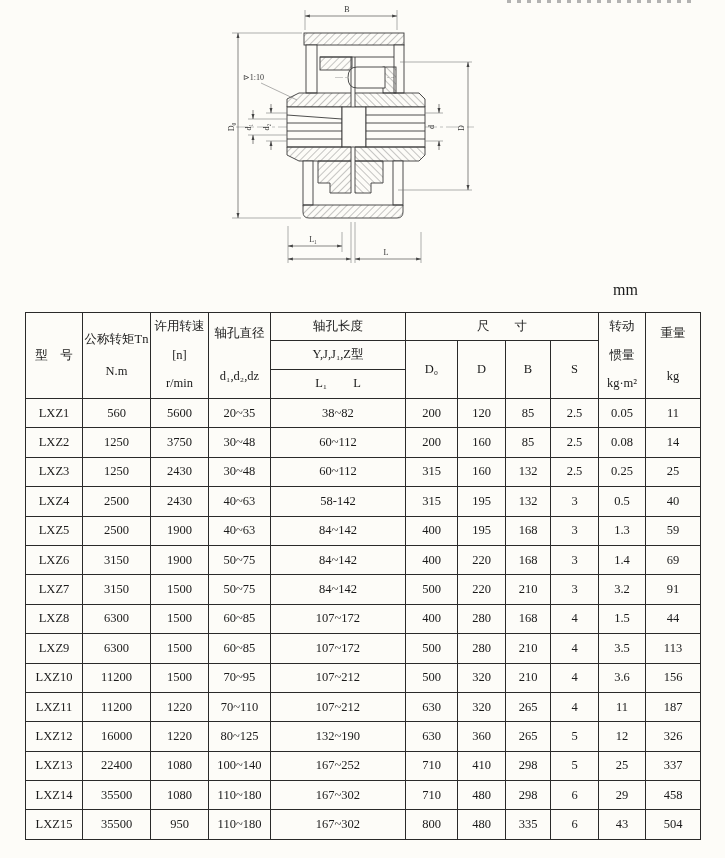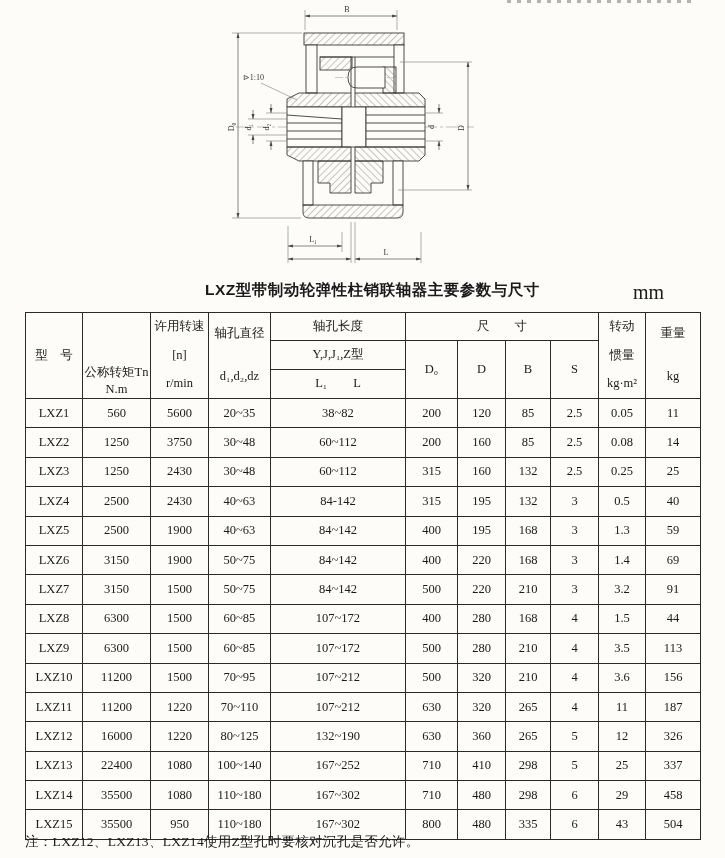--- a/index.html
+++ b/index.html
@@ -7,31 +7,31 @@
         font-family:"Liberation Serif",serif;color:#1a1a1a;margin:0 auto;}
   
   .topcut{position:absolute;left:507px;top:0;width:186px;height:3px;opacity:.75;
           background:repeating-linear-gradient(90deg,#9a9a9a 0 4px,transparent 4px 10px);}
   
   svg.drawing{position:absolute;left:225px;top:0;}
   svg.drawing text{font-family:"Liberation Serif",serif;font-size:8px;fill:#333;}
   
   .title{position:absolute;top:280px;left:205px;font-size:15.5px;font-weight:bold;
          letter-spacing:.5px;font-family:"Liberation Sans",sans-serif;}
-  .unit{position:absolute;top:281px;left:613px;font-size:20px;margin-left:20px;}
+  .unit{position:absolute;top:281px;left:613px;font-size:16px;}
   
   table.params{position:absolute;left:25px;top:312px;border-collapse:collapse;table-layout:fixed;
                font-size:12.5px;}
   table.params th,table.params td{border:1px solid #2a2a2a;text-align:center;vertical-align:middle;
                font-weight:normal;padding:0;overflow:hidden;}
   table.params thead th{line-height:1.25;}
   table.params tbody td{height:28.4px;}
   tr.h1 th{height:27px;} tr.h2 th{height:28px;margin-top:47px;} tr.h3 th{height:28px;}
   .stack{display:flex;flex-direction:column;justify-content:space-around;height:100%;}
-  .stack.tight{justify-content:flex-end;gap:2px;}
+  .stack.tight{justify-content:center;gap:16px;}
   .ll-cell{display:flex;justify-content:center;gap:26px;}
   
   .note{position:absolute;left:25px;top:833px;font-size:13.5px;letter-spacing:.3px;}
 </style>
 </head>
 <body>
 
 <div class="page">
 
   <div class="topcut"></div>
@@ -126,21 +126,20 @@
     <text x="234" y="127" text-anchor="middle" transform="rotate(-90 234 127)">D₀</text>
     <text x="250.5" y="127" text-anchor="middle" transform="rotate(-90 250.5 127)">d₁</text>
     <text x="268.5" y="127" text-anchor="middle" transform="rotate(-90 268.5 127)">d₂</text>
     <text x="434" y="127" text-anchor="middle" transform="rotate(-90 434 127)">d</text>
     <text x="464" y="128" text-anchor="middle" transform="rotate(-90 464 128)">D</text>
     <text x="313" y="242" text-anchor="middle">L₁</text>
     <text x="386" y="255" text-anchor="middle">L</text>
     <text x="243" y="80">⊳1:10</text>
   </svg>
 
-  <div class="title">LXZ型带制动轮弹性柱销联轴器主要参数与尺寸</div>
   <div class="unit">mm</div>
 
   <table class="params">
     <colgroup>
       <col style="width:57px">
         <col style="width:68px">
         <col style="width:58px">
         <col style="width:62px">
       <col style="width:135px">
         <col style="width:52px">
@@ -242,21 +241,21 @@
           <td>132</td>
           <td>2.5</td>
           <td>0.25</td>
           <td>25</td>
         </tr>
         <tr>
           <td>LXZ4</td>
           <td>2500</td>
           <td>2430</td>
           <td>40~63</td>
-          <td>84-142</td>
+          <td>58-142</td>
           <td>315</td>
           <td>195</td>
           <td>132</td>
           <td>3</td>
           <td>0.5</td>
           <td>40</td>
         </tr>
         <tr>
           <td>LXZ5</td>
           <td>2500</td>
@@ -396,15 +395,14 @@
           <td>800</td>
           <td>480</td>
           <td>335</td>
           <td>6</td>
           <td>43</td>
           <td>504</td>
         </tr>
       </tbody>
   </table>
 
-  <div class="note">注：LXZ12、LXZ13、LXZ14使用Z型孔时要核对沉孔是否允许。</div>
 
 </div>
 
 </body></html>

